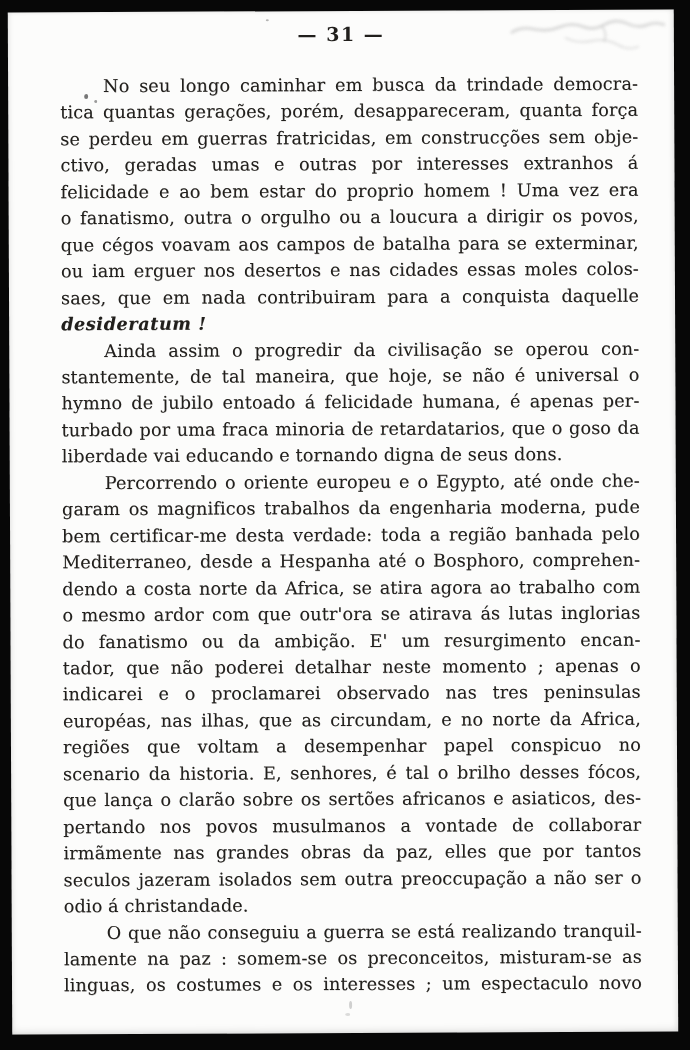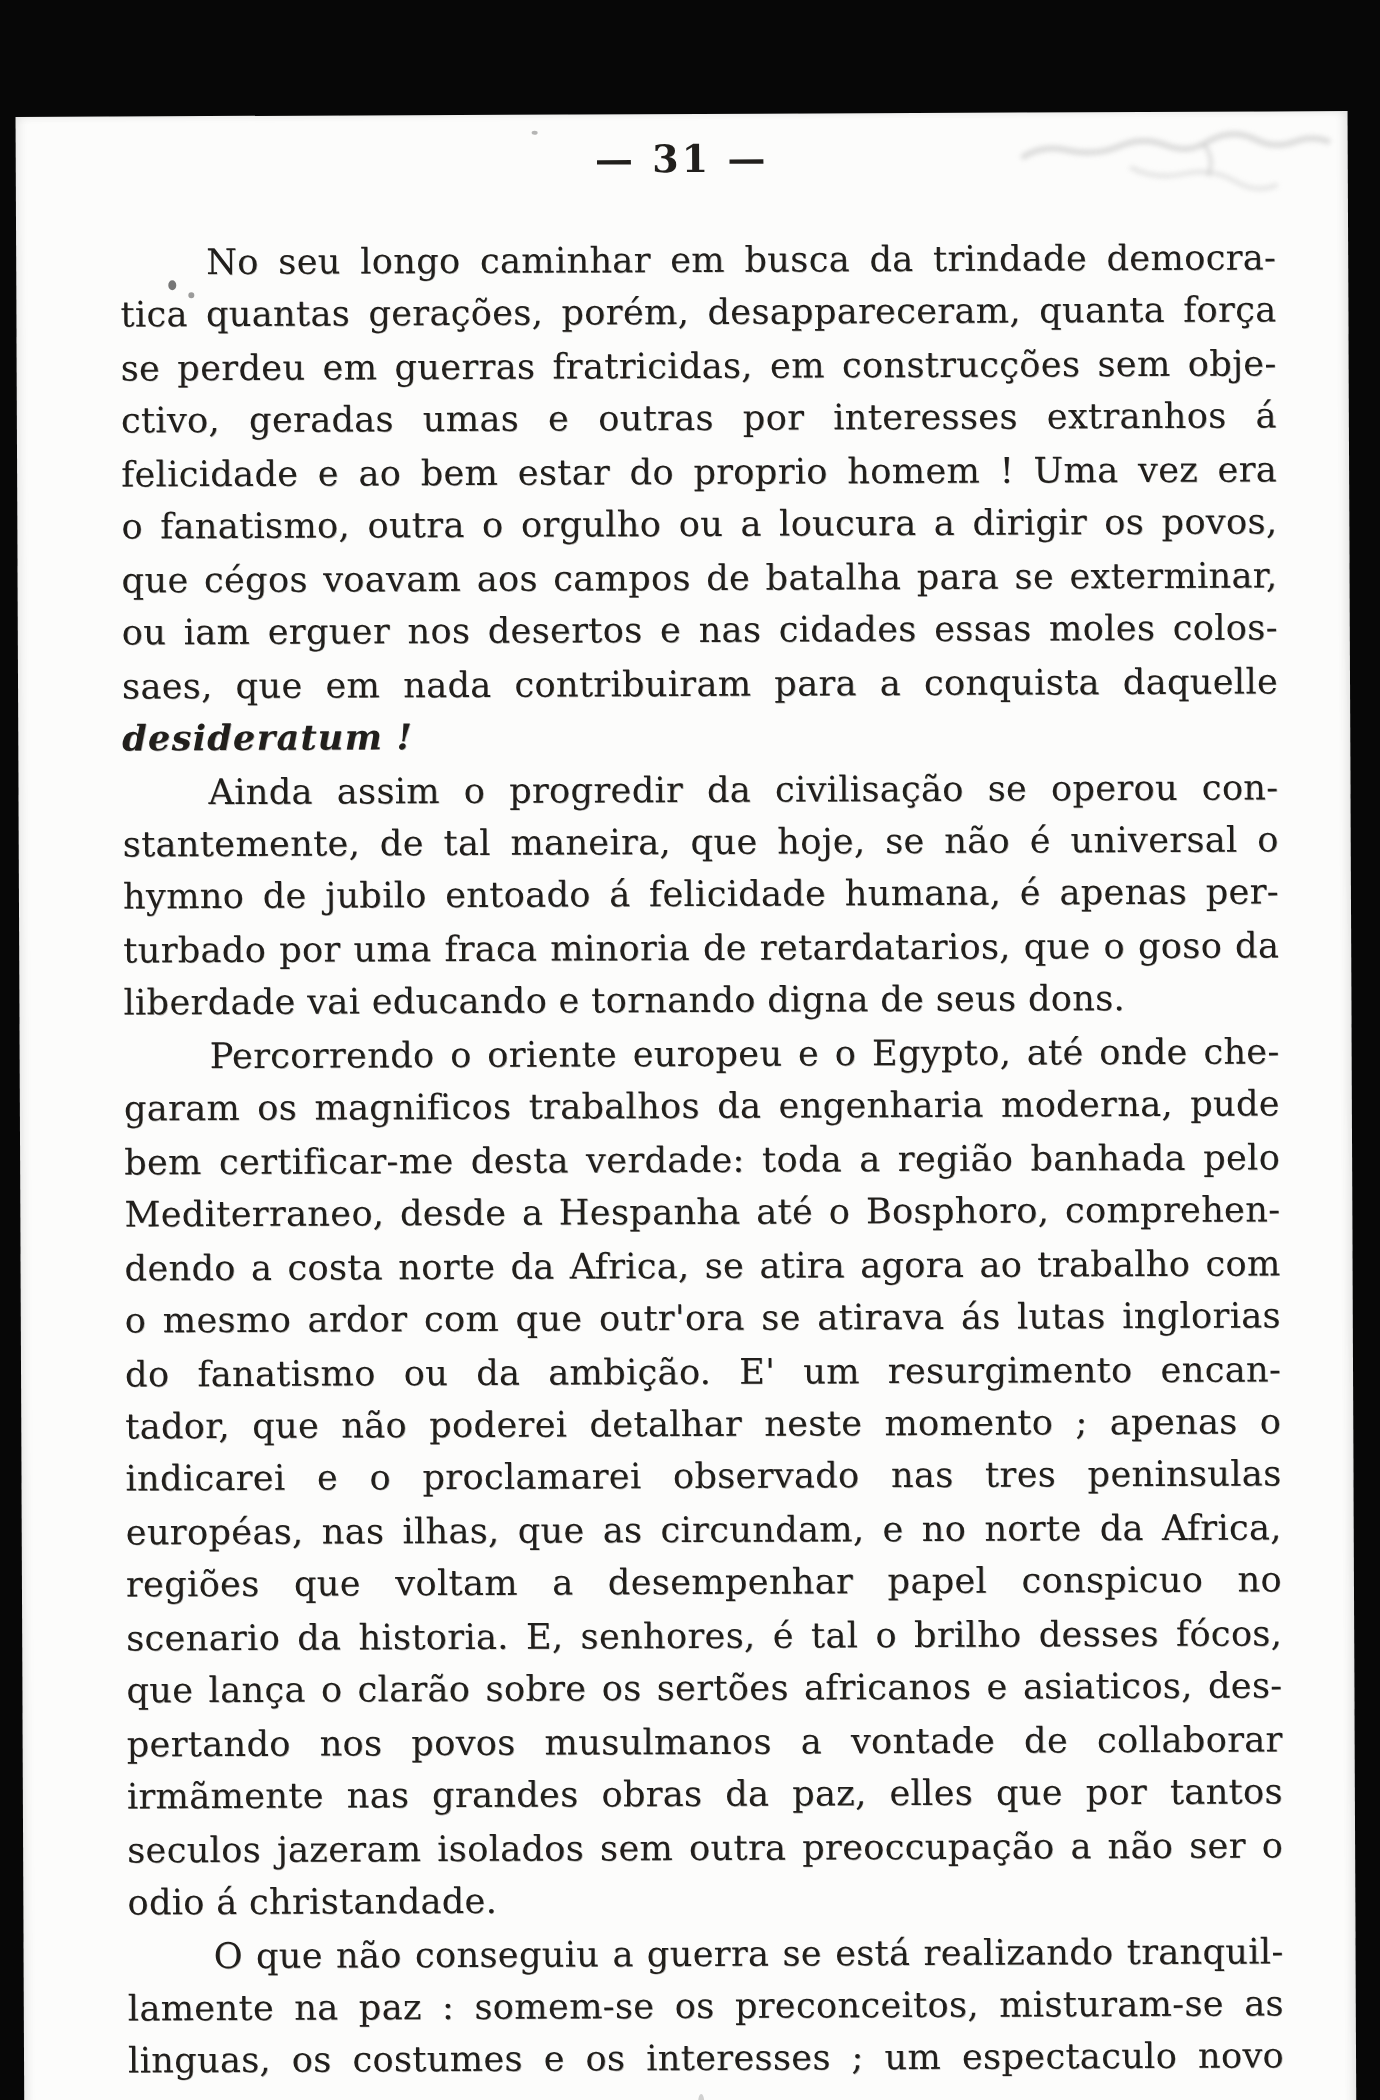--- a/index.html
+++ b/index.html
@@ -7,21 +7,21 @@
     --ink:#211f1c;
     --border:#070707;
   }
   html,body{margin:0;padding:0;}
   body{
     width:690px;height:1050px;
     background:var(--border);
     position:relative;overflow:hidden;
     font-family:"DejaVu Serif","Liberation Serif",serif;
   }
-  .scan-bg{position:absolute;inset:0;background:var(--border);margin-top:46px;}
+  .scan-bg{position:absolute;inset:0;background:var(--border);}
   .page{
     position:absolute;left:10px;top:11px;width:666px;height:1022px;
     background:var(--paper);
     transform:rotate(-0.25deg);
     box-shadow:inset 0 -3px 7px rgba(0,0,0,0.09), inset -2px 0 5px rgba(0,0,0,0.05), inset 2px 0 4px rgba(0,0,0,0.03);
   }
   .page-header{
     position:absolute;top:12px;left:0;right:0;
     text-align:center;
     font-size:19px;font-weight:bold;color:var(--ink);

